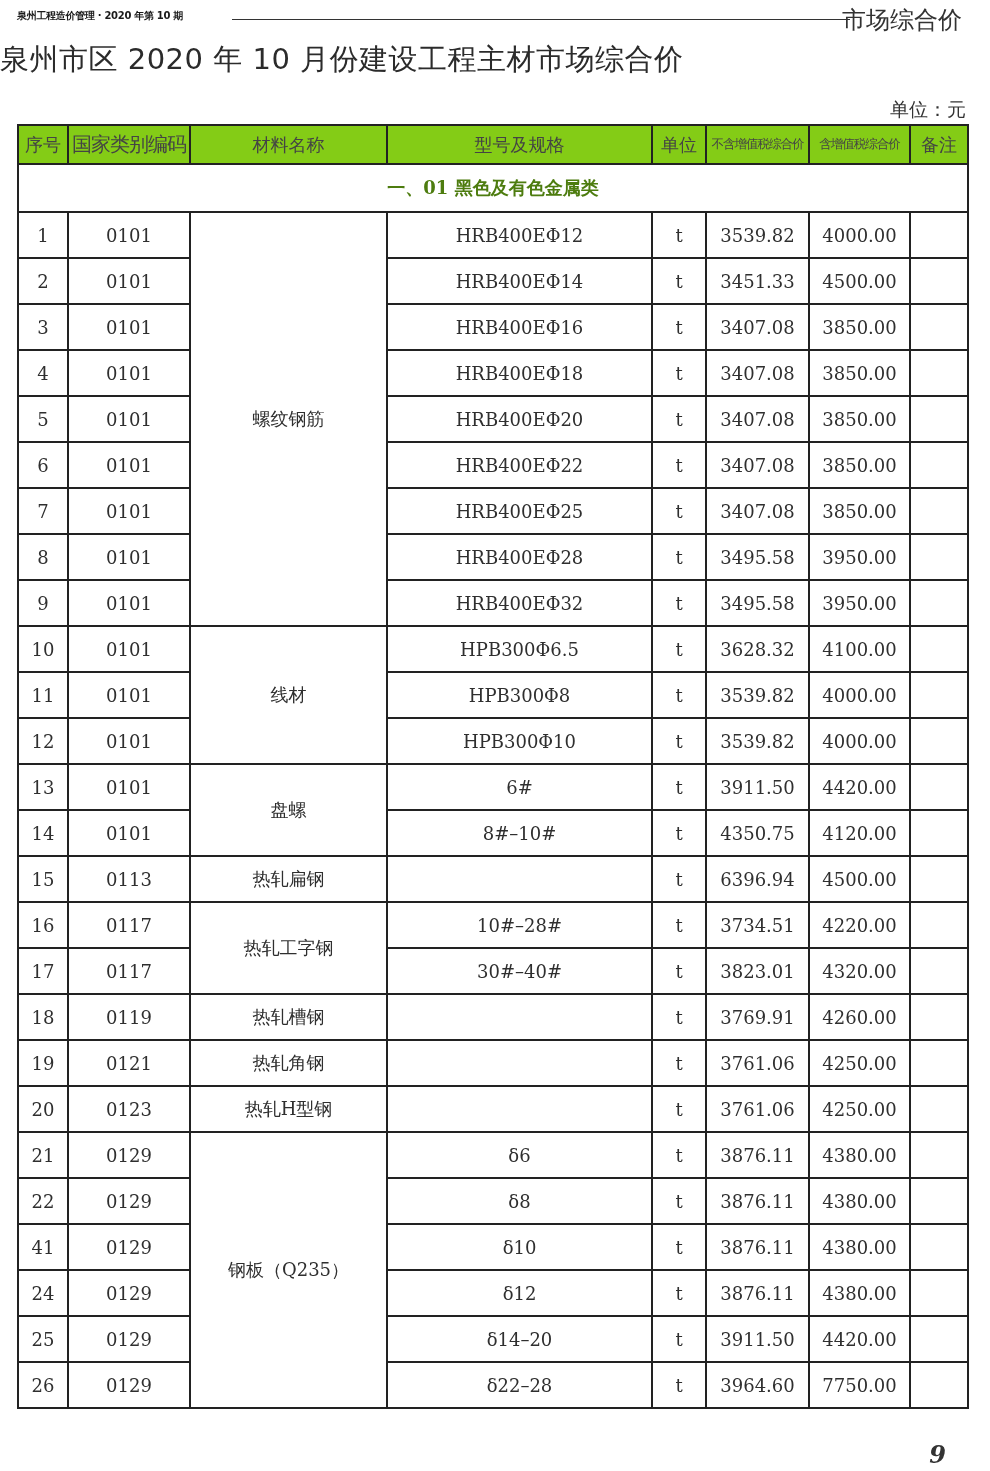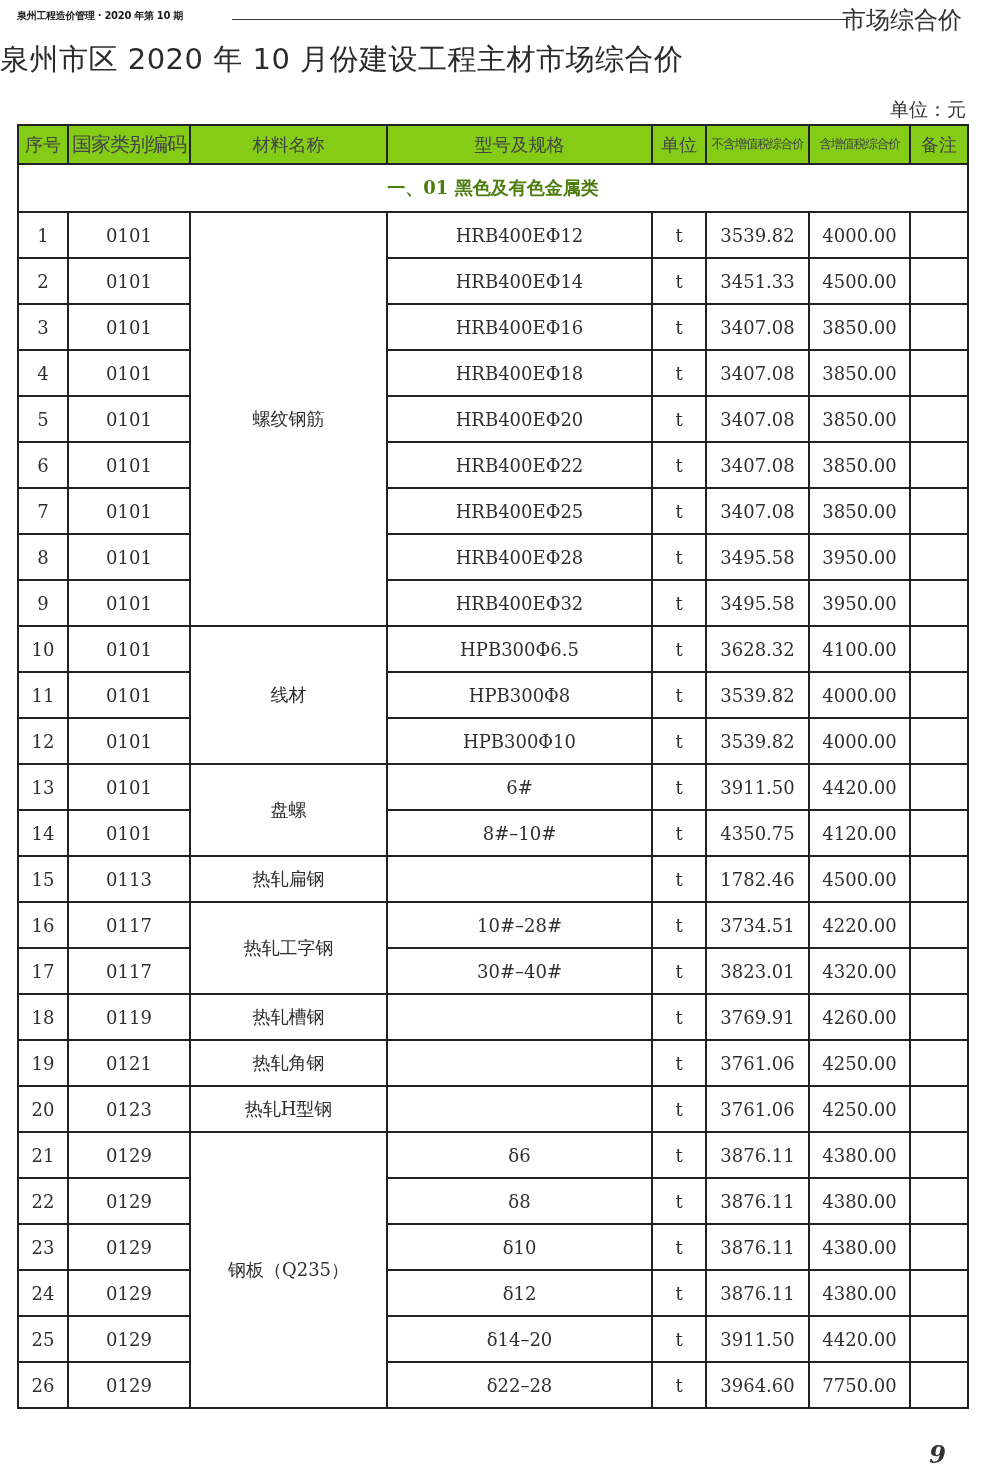--- a/index.html
+++ b/index.html
@@ -193,21 +193,21 @@
         <td>4350.75</td>
         <td>4120.00</td>
         <td></td>
       </tr>
       <tr class="data">
         <td>15</td>
         <td>0113</td>
         <td rowspan="1">热轧扁钢</td>
         <td></td>
         <td>t</td>
-        <td>1782.46</td>
+        <td>6396.94</td>
         <td>4500.00</td>
         <td></td>
       </tr>
       <tr class="data">
         <td>16</td>
         <td>0117</td>
         <td rowspan="2">热轧工字钢</td>
         <td>10#–28#</td>
         <td>t</td>
         <td>3734.51</td>
@@ -266,21 +266,21 @@
       <tr class="data">
         <td>22</td>
         <td>0129</td>
         <td>δ8</td>
         <td>t</td>
         <td>3876.11</td>
         <td>4380.00</td>
         <td></td>
       </tr>
       <tr class="data">
-        <td>23</td>
+        <td>41</td>
         <td>0129</td>
         <td>δ10</td>
         <td>t</td>
         <td>3876.11</td>
         <td>4380.00</td>
         <td></td>
       </tr>
       <tr class="data">
         <td>24</td>
         <td>0129</td>

